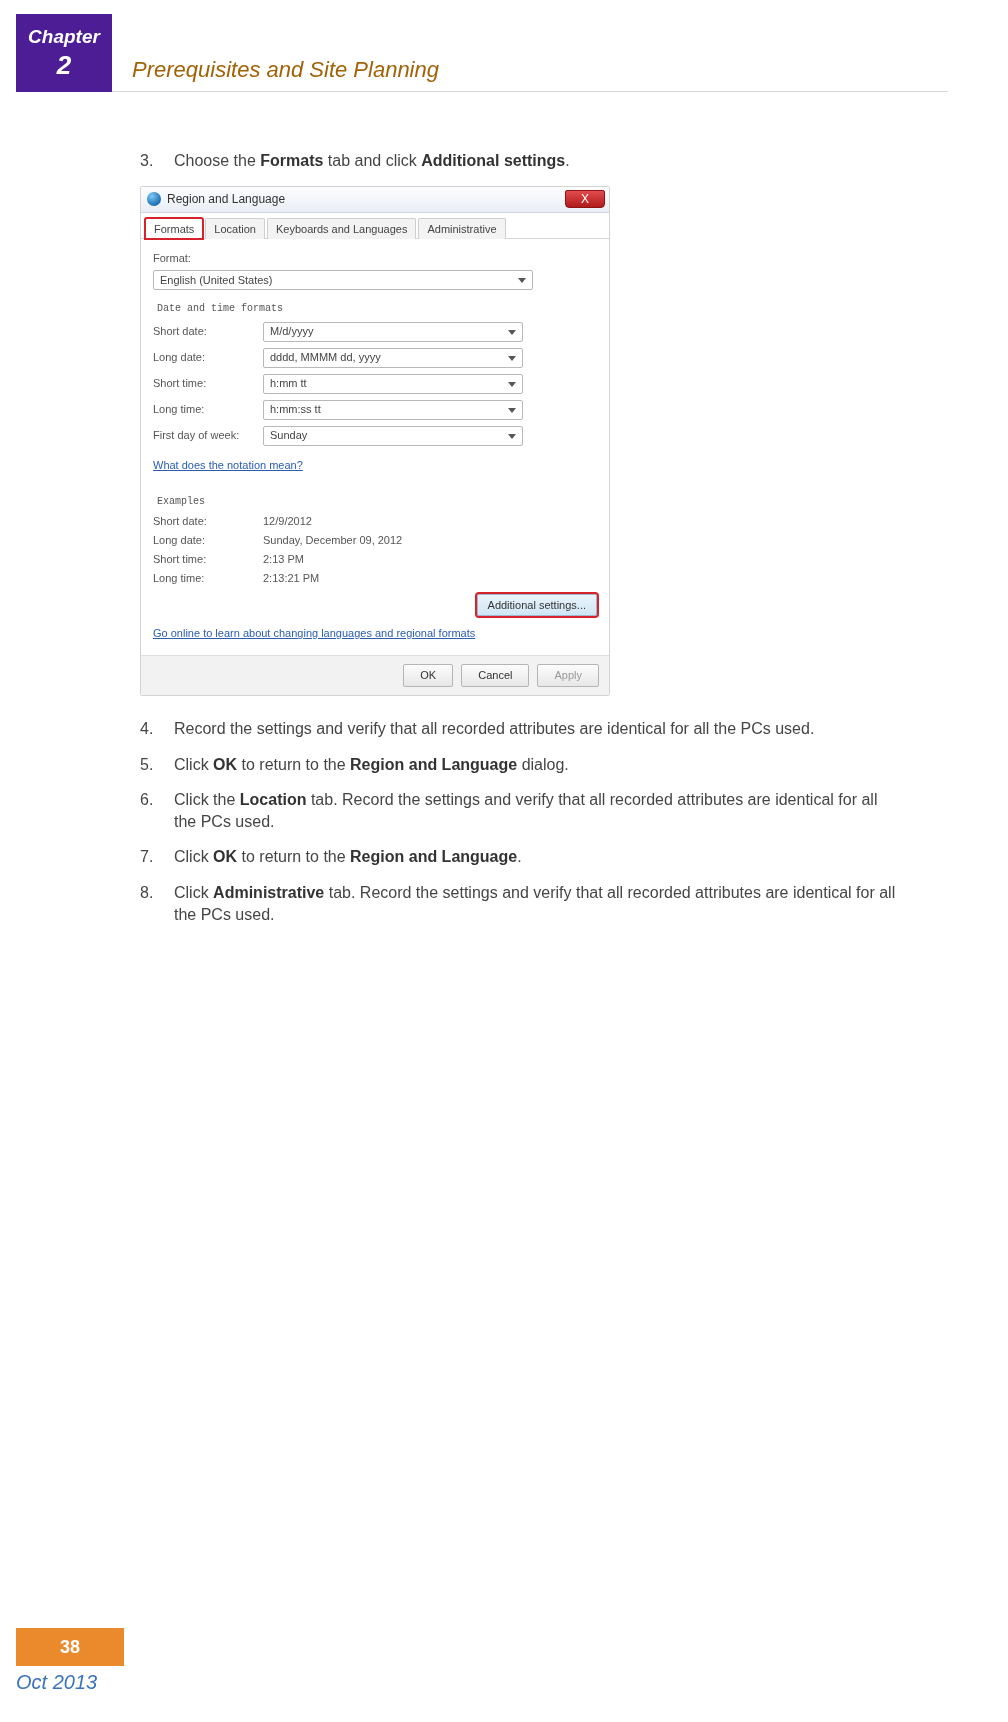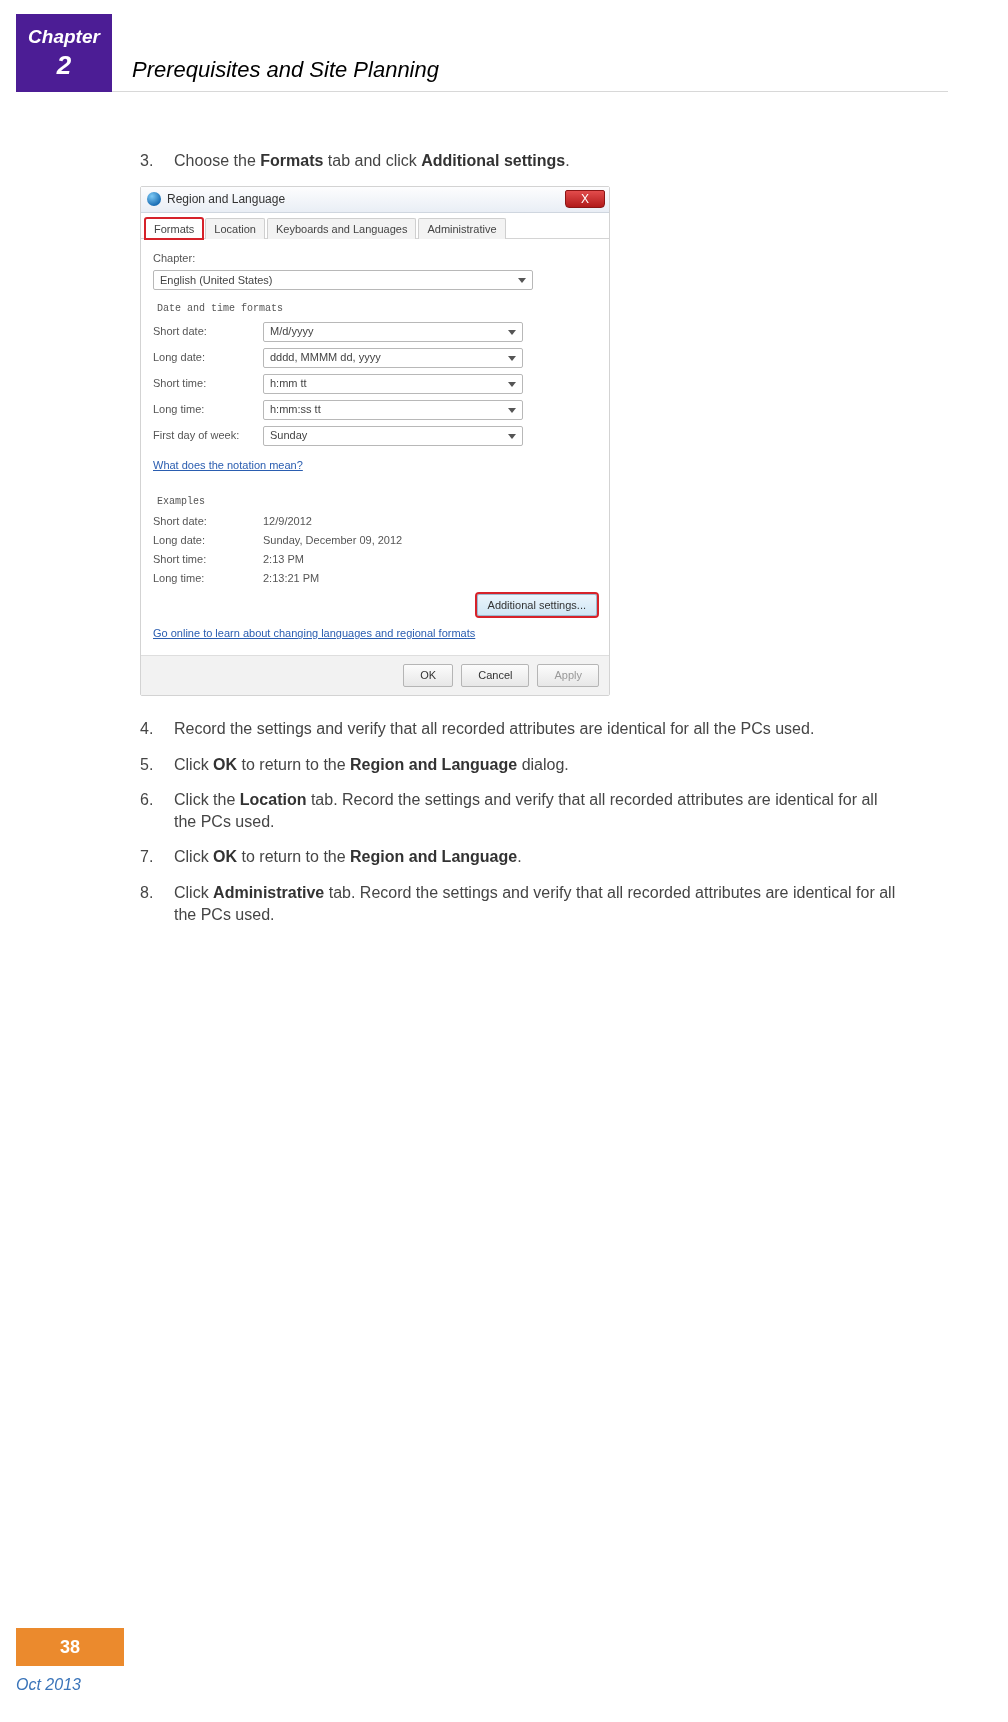--- a/index.html
+++ b/index.html
@@ -14,21 +14,21 @@
     font-family: Arial, sans-serif;
   }
   .chapter-box .lbl { font-size: 19px; font-weight: 600; }
   .chapter-box .num { font-size: 26px; font-weight: 700; margin-top: 2px; }
 
   .section-bar {
     position: absolute; left: 112px; top: 14px; height: 78px; right: 60px;
     border-bottom: 1px solid #d8d8d8; display: flex; align-items: flex-end;
     padding-bottom: 8px;
   }
-  .section-title { color: #000000; font-size: 22px; font-style: italic; margin-left: 20px; }
+  .section-title { color: #a16207; font-size: 22px; font-style: italic; margin-left: 20px; }
 
   
   .body-col {
     position: absolute; left: 140px; top: 150px; width: 760px;
     font-size: 16px; color: #454545; line-height: 1.35;
   }
   .step { display: flex; margin: 0 0 14px 0; }
   .step .n { width: 34px; flex: none; }
   .step .t { flex: 1; }
   .step b { font-weight: 700; color: #333; }
@@ -101,21 +101,21 @@
     position: absolute; left: 16px; bottom: 56px; right: 60px; height: 38px; display: flex;
   }
   .page-num-box {
     width: 108px; height: 38px; background: #eb8a2d; color: #fff; display: flex; align-items: center; justify-content: center;
     font-weight: 700; font-size: 18px;
   }
   .footer-title-box {
     flex: 1; background: #b7bdc2; display: flex; align-items: center; justify-content: center;
     color: #fff; font-weight: 700; font-size: 17px;
   }
-  .footer-date { position: absolute; left: 16px; bottom: 28px; color: #3a74b9; font-size: 16px; font-style: italic; }
+  .footer-date { position: absolute; left: 16px; bottom: 28px; color: #3a74b9; font-size: 20px; font-style: italic; }
 </style>
 </head>
 <body>
 
 <div class="page">
 
   <div class="chapter-box">
     <span class="lbl">Chapter</span>
     <span class="num">2</span>
   </div>
@@ -138,21 +138,21 @@
         <span class="ttl">Region and Language</span>
         <span class="xbtn">X</span>
       </div>
       <div class="tabs-row">
         <span class="tab active red-box">Formats</span>
         <span class="tab">Location</span>
         <span class="tab">Keyboards and Languages</span>
         <span class="tab">Administrative</span>
       </div>
       <div class="shot-body">
-        <div class="lbl-format">Chapter:</div>
+        <div class="lbl-format">Format:</div>
         <div class="sel full">
           <span>English (United States)</span>
         </div>
 
         <div class="fieldset-label">Date and time formats</div>
 
         <div class="field-row">
           <span class="flab">Short date:</span>
           <div class="sel">
               <span>M/d/yyyy</span>

